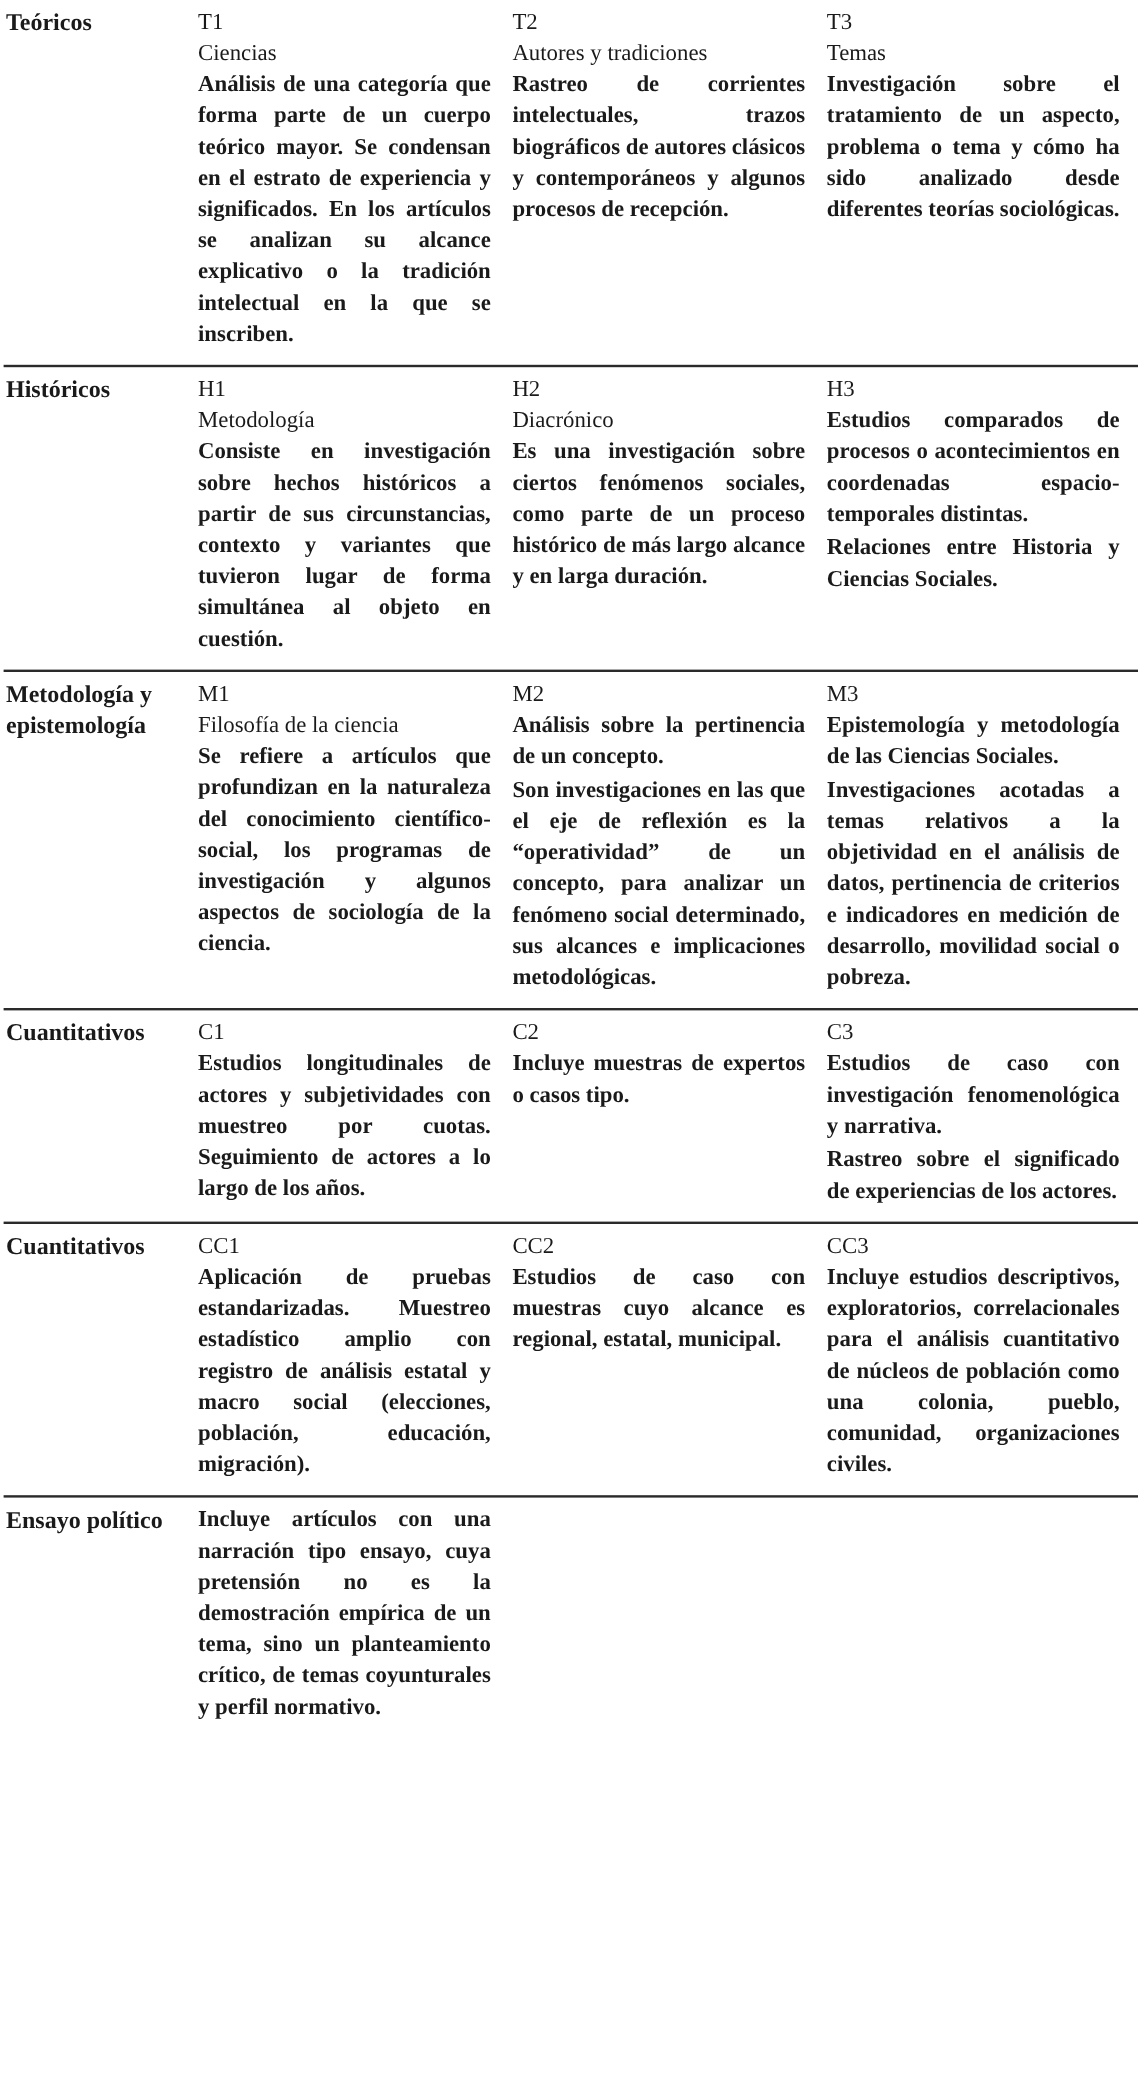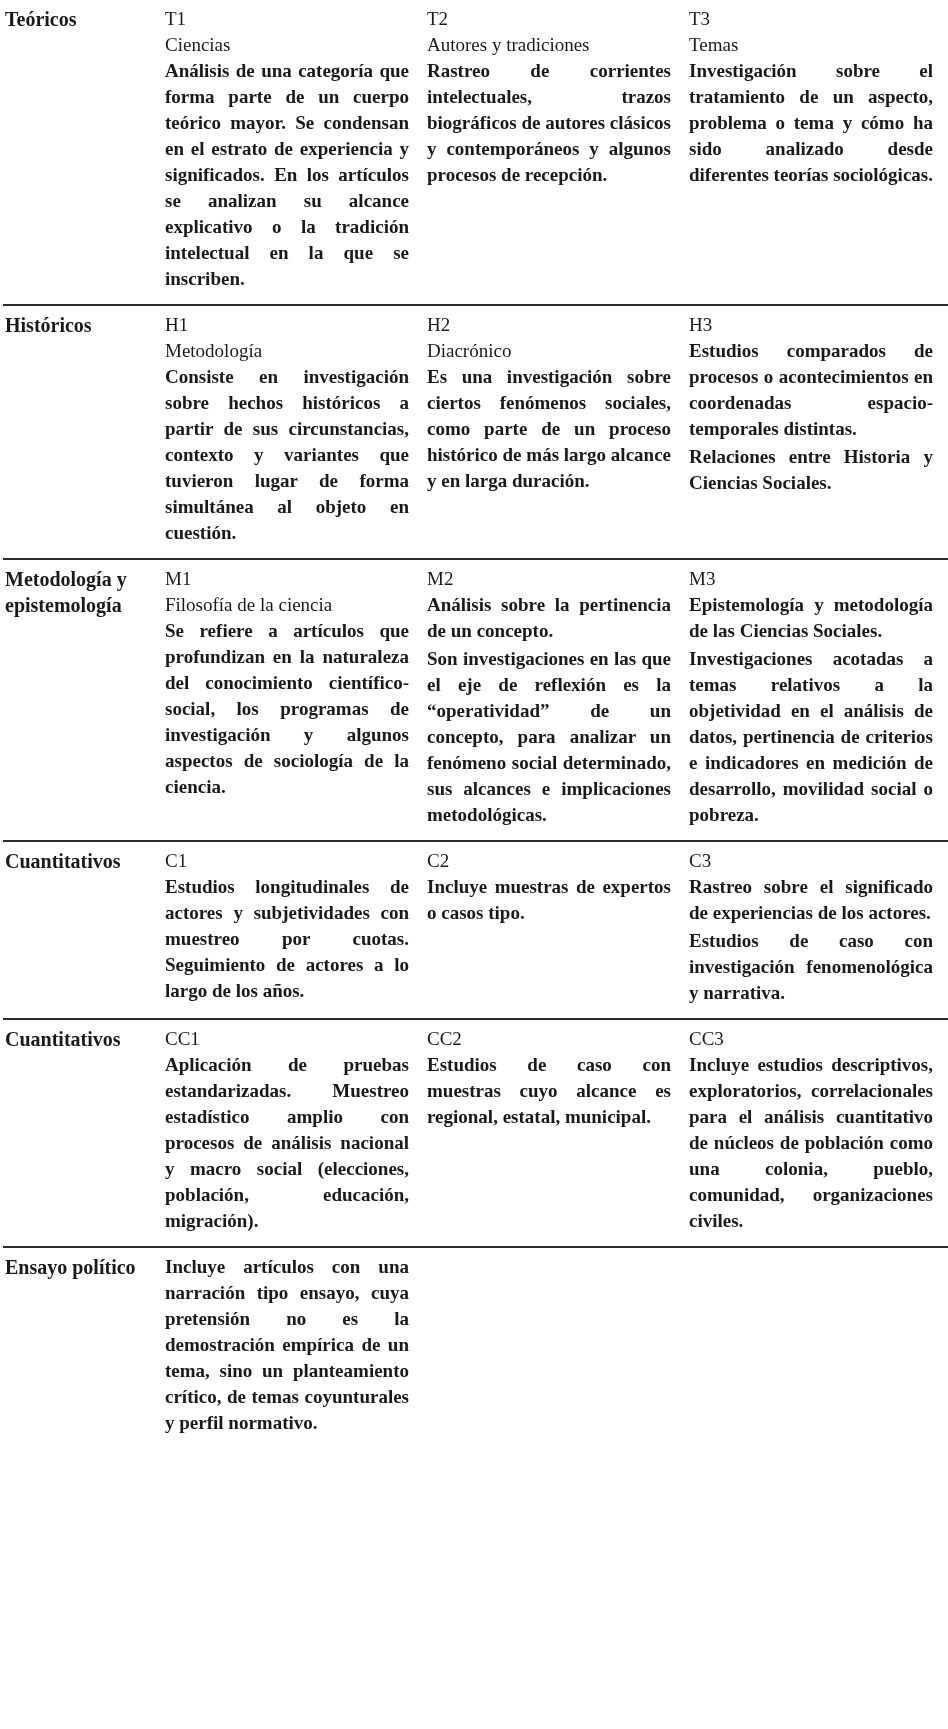--- a/index.html
+++ b/index.html
@@ -95,29 +95,29 @@
       <div class="cell pad-bottom">
         <span class="code">C1</span>
         <span class="para">Estudios longitudinales de actores y subjetividades con muestreo por cuotas. Seguimiento de actores a lo largo de los años.</span>
       </div>
       <div class="cell pad-bottom">
         <span class="code">C2</span>
         <span class="para">Incluye muestras de expertos o casos tipo.</span>
       </div>
       <div class="cell pad-bottom">
         <span class="code">C3</span>
+        <span class="para">Estudios de caso con investigación fenomenológica y narrativa.</span>
         <span class="para">Rastreo sobre el significado de experiencias de los actores.</span>
-        <span class="para">Estudios de caso con investigación fenomenológica y narrativa.</span>
       </div>
     </div>
     <div class="row">
       <div class="cat">Cuantitativos</div>
       <div class="cell pad-bottom">
         <span class="code">CC1</span>
-        <span class="para">Aplicación de pruebas estandarizadas. Muestreo estadístico amplio con procesos de análisis nacional y macro social (elecciones, población, educación, migración).</span>
+        <span class="para">Aplicación de pruebas estandarizadas. Muestreo estadístico amplio con registro de análisis estatal y macro social (elecciones, población, educación, migración).</span>
       </div>
       <div class="cell pad-bottom">
         <span class="code">CC2</span>
         <span class="para">Estudios de caso con muestras cuyo alcance es regional, estatal, municipal.</span>
       </div>
       <div class="cell pad-bottom">
         <span class="code">CC3</span>
         <span class="para">Incluye estudios descriptivos, exploratorios, correlacionales para el análisis cuantitativo de núcleos de población como una colonia, pueblo, comunidad, organizaciones civiles.</span>
       </div>
     </div>

